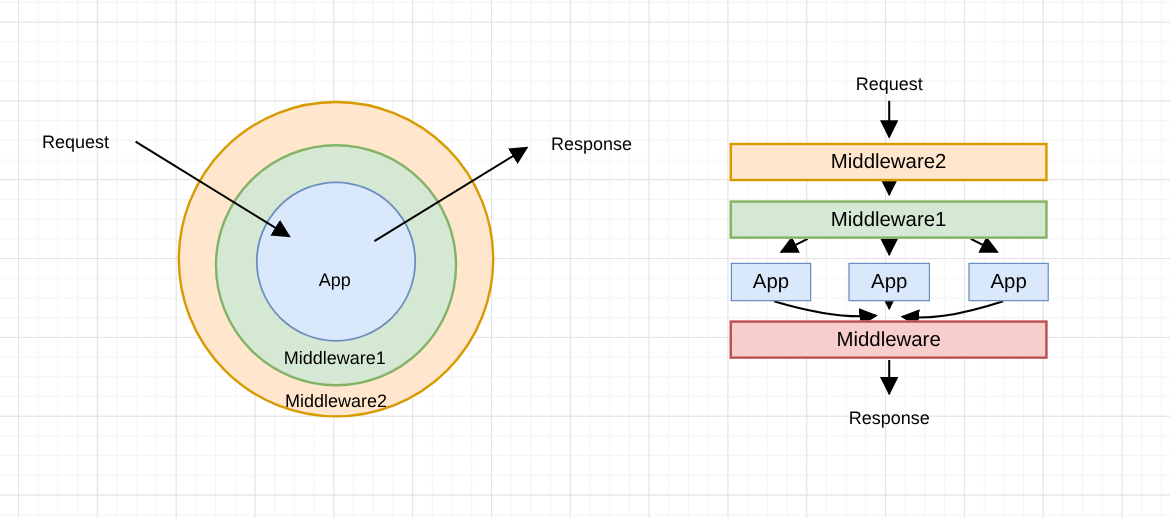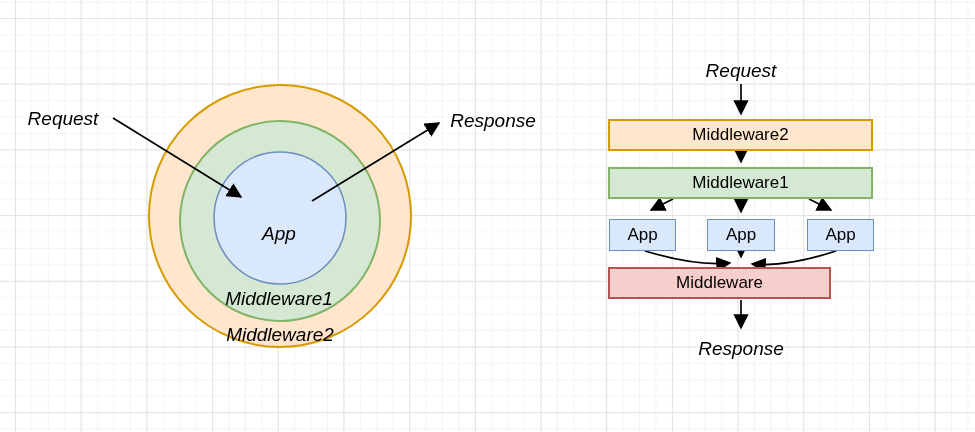--- a/index.html
+++ b/index.html
@@ -22,26 +22,25 @@
     background-position: 15px 18px, 15px 18px, 15px 18px, 15px 18px;
   }
   svg.layer {
     position: absolute;
     left: 0; top: 0;
     width: 975px; height: 432px;
   }
   .lbl {
     position: absolute;
     transform: translateX(-50%);
-    font-size: 19px;
+    font-size: 15px;
     line-height: 20px;
     color: #000000;
     white-space: nowrap;
     text-align: center;
-    font-style: italic;
   }
   .box {
     position: absolute;
     box-sizing: border-box;
     border: 2px solid #000;
     display: flex;
     align-items: center;
     justify-content: center;
     font-size: 17px;
     color: #000000;
@@ -99,19 +98,19 @@
   </div>
 
   <div class="box small" style="left: 707px; top: 219px; width: 68px; height: 32px; background-color: rgb(218, 232, 252); border-color: rgb(108, 142, 191);">
     <span>App</span>
   </div>
 
   <div class="box small" style="left: 807px; top: 219px; width: 67px; height: 32px; background-color: rgb(218, 232, 252); border-color: rgb(108, 142, 191);">
     <span>App</span>
   </div>
 
-  <div class="box" style="left: 608px; top: 267px; width: 223px; height: 32px; background-color: rgb(248, 206, 204); border-color: rgb(184, 84, 80);">
+  <div class="box" style="left: 608px; top: 267px; width: 265px; height: 32px; background-color: rgb(248, 206, 204); border-color: rgb(184, 84, 80);">
     <span>Middleware</span>
   </div>
 
   <div class="lbl" style="left:741px; top:339px;">Response</div>
 
 </div>
 
 </body></html>

